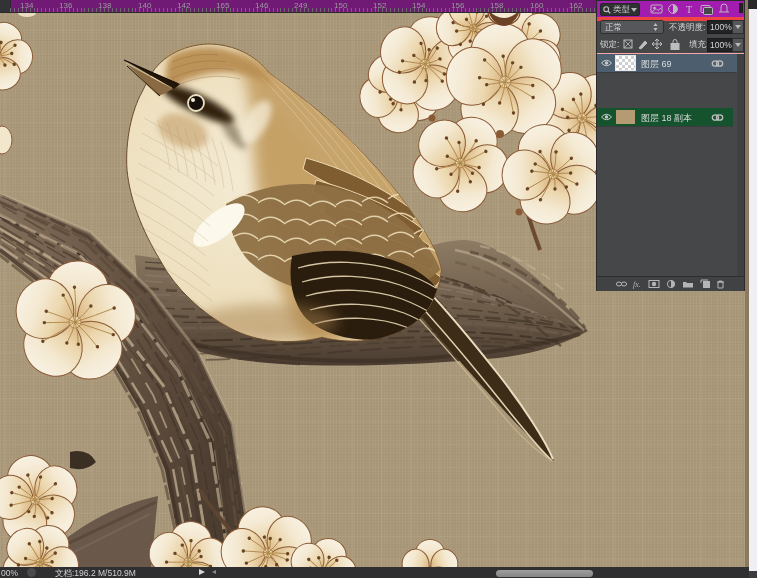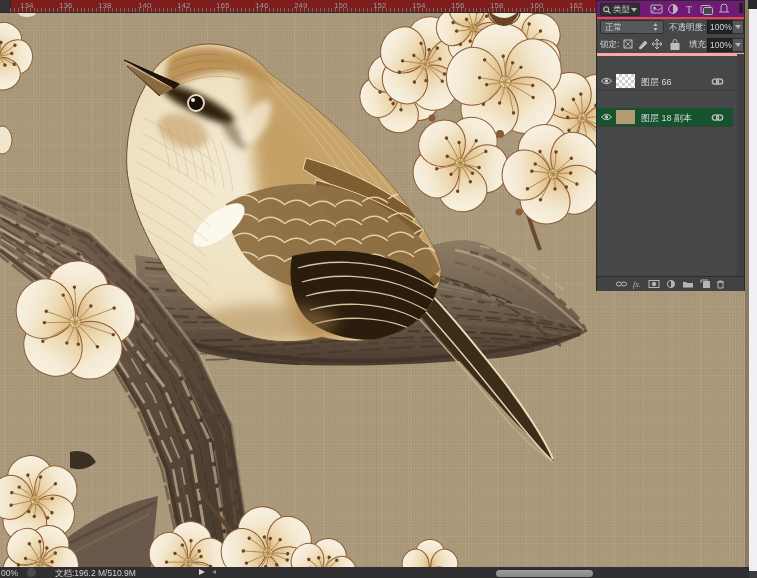--- a/index.html
+++ b/index.html
@@ -833,21 +833,21 @@
 <path d="M134,73 L158,95" stroke="#8a6a40" stroke-width="0.8" fill="none"></path>
 </g>
         <ellipse cx="27" cy="13" rx="9" ry="4" fill="#e9dcc0"></ellipse>
       </svg></div>
 
 <div class="abs" style="left:749px;top:0;width:8px;height:578px;background:#f0eff4"></div>
 <div class="abs" style="left:742px;top:571px;width:15px;height:7px;background:#3a3c3e"></div>
 <div class="abs" style="left:745px;top:0;width:4px;height:578px;background:#8a7a62"></div>
 <div class="abs" style="left:748px;top:0;width:9px;height:9px;background:#28282a"></div>
 
-<div class="abs" style="left:0;top:0;width:596px;height:12px;background:#7f1d1d;border-bottom:1px solid #2a2a2c;
+<div class="abs" style="left:0;top:0;width:596px;height:12px;background:#701a75;border-bottom:1px solid #2a2a2c;
  color:#9b9b9d;font-size:8px;letter-spacing:0px;">
  <div class="abs" style="left:0;top:0;width:10px;height:12px;background:#333335;border-right:1px solid #2a2a2c"></div>
  <span style="position:absolute;left:20px;top:1px">134</span>
       <span style="position:absolute;left:59px;top:1px">136</span>
       <span style="position:absolute;left:98px;top:1px">138</span>
       <span style="position:absolute;left:138px;top:1px">140</span>
       <span style="position:absolute;left:177px;top:1px">142</span>
       <span style="position:absolute;left:216px;top:1px">165</span>
       <span style="position:absolute;left:255px;top:1px">146</span>
       <span style="position:absolute;left:294px;top:1px">249</span>
@@ -865,21 +865,21 @@
  <span class="abs" style="left:1px;top:1px">00%</span>
  <div class="abs" style="left:27px;top:1px;width:9px;height:9px;background:#4a4a4c;border-radius:5px"></div>
  <span class="abs" style="left:55px;top:1px">文档:196.2 M/510.9M</span>
  <div class="abs" style="left:199px;top:2px;width:0;height:0;border-top:3.5px solid transparent;border-bottom:3.5px solid transparent;border-left:6px solid #d8d8d8"></div>
  <div class="abs" style="left:212px;top:3px;width:0;height:0;border-top:2.5px solid transparent;border-bottom:2.5px solid transparent;border-right:4px solid #8a8a8a"></div>
  <div class="abs" style="left:496px;top:3px;width:97px;height:7px;border-radius:3.5px;background:linear-gradient(#9e9e9e,#868686)"></div>
 </div>
 
 <div class="abs" style="left:596px;top:0;width:149px;height:291px;background:#454749;border:1px solid #2a2a2c;box-sizing:border-box;color:#d6d6d6;font-size:9px">
 
- <div class="abs" style="left:0;top:0;width:147px;height:16px;background:#701a75;border-bottom:2px solid #ef4444">
+ <div class="abs" style="left:0;top:0;width:147px;height:16px;background:#a21caf;border-bottom:4px solid #ef4444">
    <div class="abs" style="left:3px;top:2px;width:38px;height:11px;background:#2e3032;border:1px solid #242628;border-radius:2px;color:#c8c8c8;">
      <svg class="abs" style="left:2px;top:2px" width="8" height="8" viewBox="0 0 8 8">
             <circle cx="3.2" cy="3.2" r="2.4" fill="none" stroke="#c0c0c0" stroke-width="1.1"></circle>
             <path d="M5,5 L7.4,7.4" stroke="#c0c0c0" stroke-width="1.2"></path>
           </svg>
           <span class="abs" style="left:12px;top:0px;font-size:8.5px">类型</span>
      <div class="abs" style="left:30px;top:4px;width:0;height:0;border-left:3px solid transparent;border-right:3px solid transparent;border-top:4px solid #b8b8b8"></div>
    </div>
    <svg class="abs" style="left:52px;top:2px" width="90" height="12" viewBox="0 0 90 12" fill="none" stroke="#b9b9b9" stroke-width="1">
      <rect x="2" y="2" width="11" height="8" rx="1"></rect>
@@ -923,27 +923,27 @@
    </svg>
    <span class="abs" style="left:92px;top:3px;font-size:8.5px">填充:</span>
    <div class="abs" style="left:110px;top:2px;width:24px;height:12px;background:#212325;border:1px solid #191b1d">
      <span class="abs" style="left:2px;top:1px;font-size:8.5px">100%</span>
         </div>
    <div class="abs" style="left:135px;top:2px;width:10px;height:12px;background:#55575a;border:1px solid #2e3032;">
           <div class="abs" style="left:2px;top:4px;width:0;height:0;border-left:3px solid transparent;border-right:3px solid transparent;border-top:4px solid #b8b8b8"></div>
         </div>
  </div>
 
-      <div class="abs" style="left:0;top:71px;width:147px;height:18px;background:#454749;border-bottom:1px solid #3a3c3e">
+ <div class="abs" style="left:0;top:53px;width:147px;height:18px;background:#4d5f6e;border-bottom:1px solid #3a3c3e">
   <svg class="abs" style="left:4px;top:5px" width="11" height="8" viewBox="0 0 11 8">
           <path d="M0.5,4 Q5.5,-1.5 10.5,4 Q5.5,9.5 0.5,4 Z" fill="none" stroke="#c9c9c9" stroke-width="1"></path>
           <circle cx="5.5" cy="4" r="1.7" fill="#c9c9c9"></circle>
         </svg>
-  <div class="abs" style="left:19px;top:2px;width:19px;height:14px;background:#fff;background-image:linear-gradient(45deg,#cfcfcf 25%,transparent 25%,transparent 75%,#cfcfcf 75%),linear-gradient(45deg,#cfcfcf 25%,transparent 25%,transparent 75%,#cfcfcf 75%);background-size:6px 6px;background-position:0 0,3px 3px;"></div>
-  <span class="abs" style="left:44px;top:4px;font-size:9px;color:#dcdcdc">图层 66</span>
+  <div class="abs" style="left:19px;top:2px;width:19px;height:14px;background:#fff;background-image:linear-gradient(45deg,#cfcfcf 25%,transparent 25%,transparent 75%,#cfcfcf 75%),linear-gradient(45deg,#cfcfcf 25%,transparent 25%,transparent 75%,#cfcfcf 75%);background-size:6px 6px;background-position:0 0,3px 3px;outline:1px solid #e8e8e8;"></div>
+  <span class="abs" style="left:44px;top:4px;font-size:9px;color:#dcdcdc">图层 69</span>
   <svg class="abs" style="left:114px;top:6px" width="13" height="7" viewBox="0 0 13 7">
           <ellipse cx="4.4" cy="3.5" rx="3.1" ry="2.7" fill="none" stroke="#c0c0c0" stroke-width="1.3"></ellipse>
           <ellipse cx="8.6" cy="3.5" rx="3.1" ry="2.7" fill="none" stroke="#c0c0c0" stroke-width="1.3"></ellipse>
         </svg>
 </div>
       <div class="abs" style="left:0;top:107px;width:136px;height:18px;background:#14532d;border-bottom:1px solid #3a3c3e">
   <svg class="abs" style="left:4px;top:5px" width="11" height="8" viewBox="0 0 11 8">
           <path d="M0.5,4 Q5.5,-1.5 10.5,4 Q5.5,9.5 0.5,4 Z" fill="none" stroke="#c9c9c9" stroke-width="1"></path>
           <circle cx="5.5" cy="4" r="1.7" fill="#c9c9c9"></circle>
         </svg>

